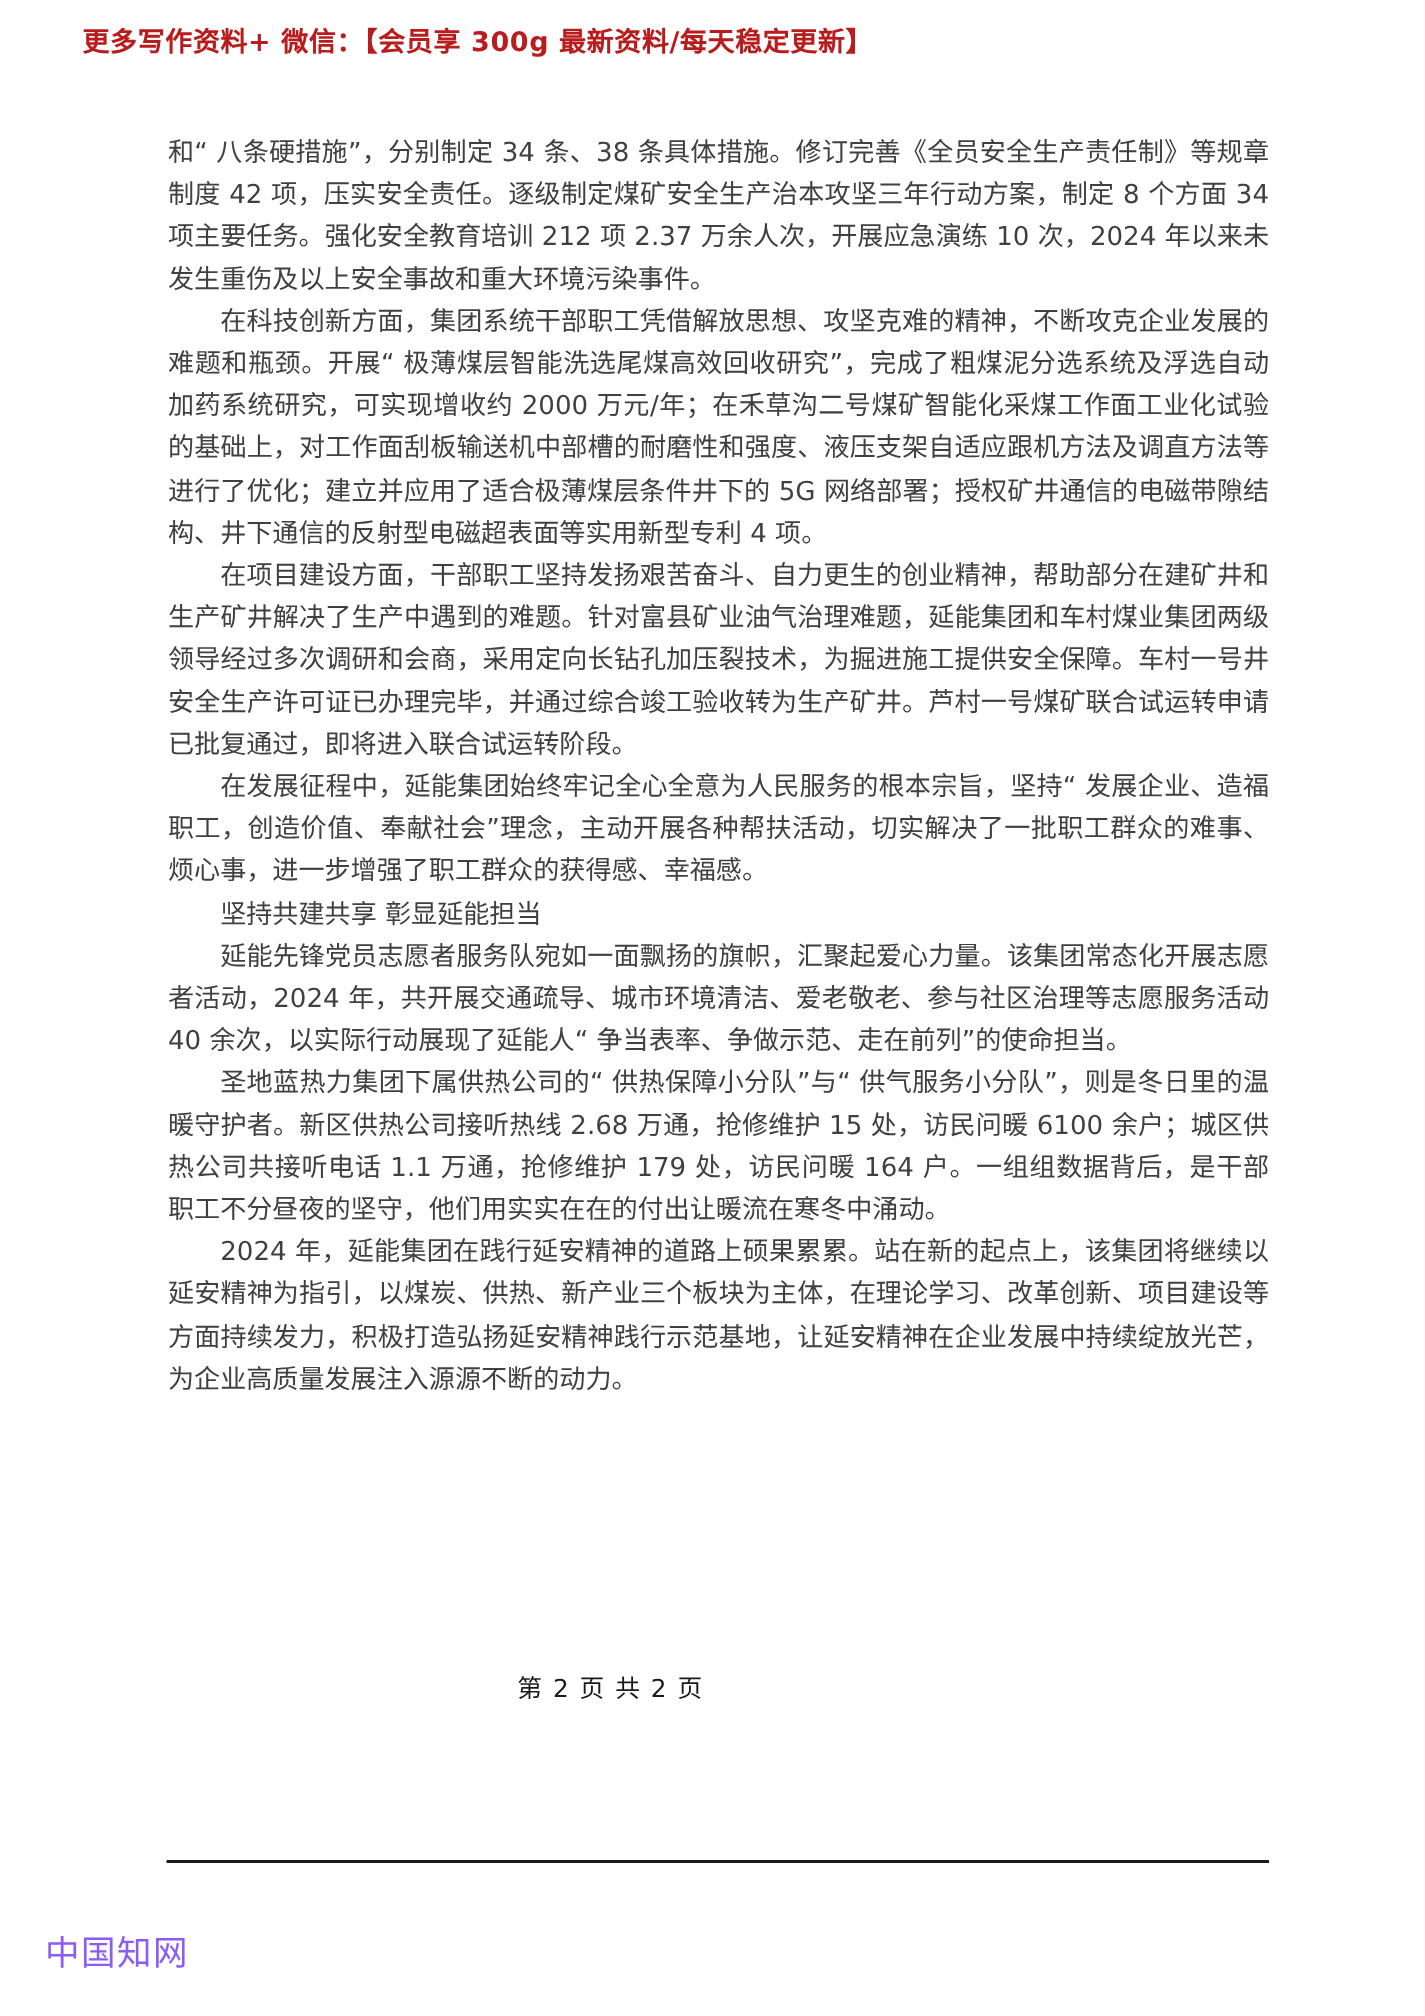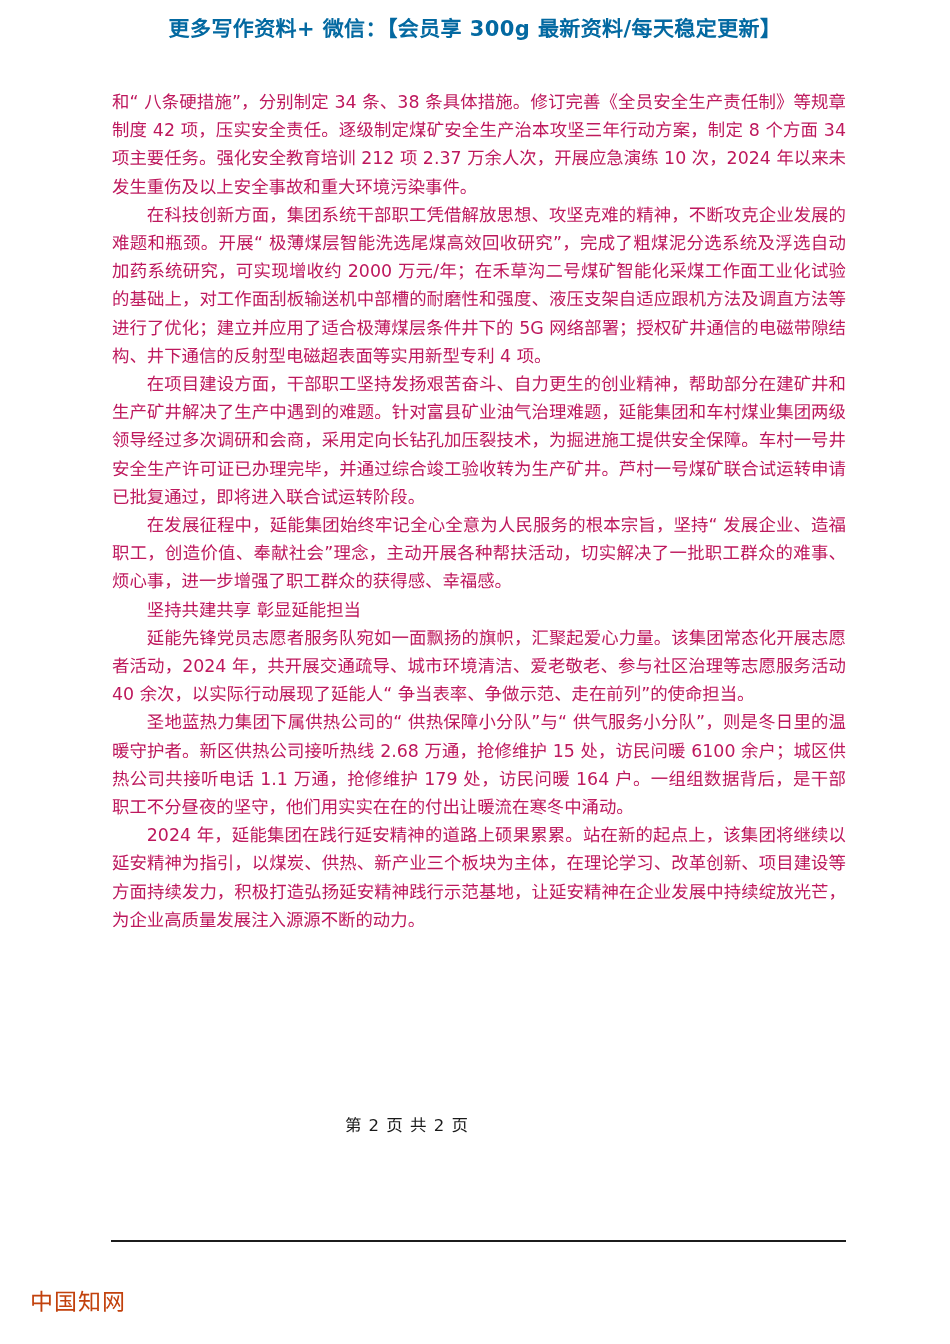--- a/index.html
+++ b/index.html
@@ -21,43 +21,42 @@
     inset: 0;
     background: #ffffff;
   }
 
   
   .promo-banner {
     position: absolute;
     left: 55px;
     top: 14px;
     width: 840px;
-    color: #0369a1;
-    font-size: 21px;
+    color: #b91c1c;
+    font-size: 18px;
     font-weight: 700;
     letter-spacing: 0.4px;
     line-height: 30px;
     white-space: nowrap;
     font-family: "DejaVu Sans", "Liberation Sans", sans-serif;
-    text-align: center;
   }
 
   
   .doc-body {
     position: absolute;
     left: 112px;
     top: 88px;
     width: 734px;
   }
 
   .para {
     margin: 0;
     font-size: 17.4px;
     line-height: 28.2px;
-    color: #be185d;
+    color: #404040;
     text-align: justify;
     text-justify: inter-ideograph;
     text-indent: 2em;
     font-family: "DejaVu Sans", "Liberation Sans", sans-serif;
     word-break: break-all;
   }
   .para.no-indent { text-indent: 0; }
   .para.subhead { text-indent: 2em; }
 
   
@@ -86,21 +85,21 @@
   }
 
   
   .watermark {
     position: absolute;
     left: 30px;
     top: 1283px;
     display: flex;
     align-items: baseline;
     gap: 22px;
-    color: #c2410c;
+    color: #8b5cf6;
     user-select: none;
     flex-direction: column;
   }
   .watermark .wm-cn {
     font-size: 23px;
     letter-spacing: 1px;
     font-family: "DejaVu Sans", "Liberation Sans", sans-serif;
   }
   .watermark .wm-url {
     font-size: 23px;

